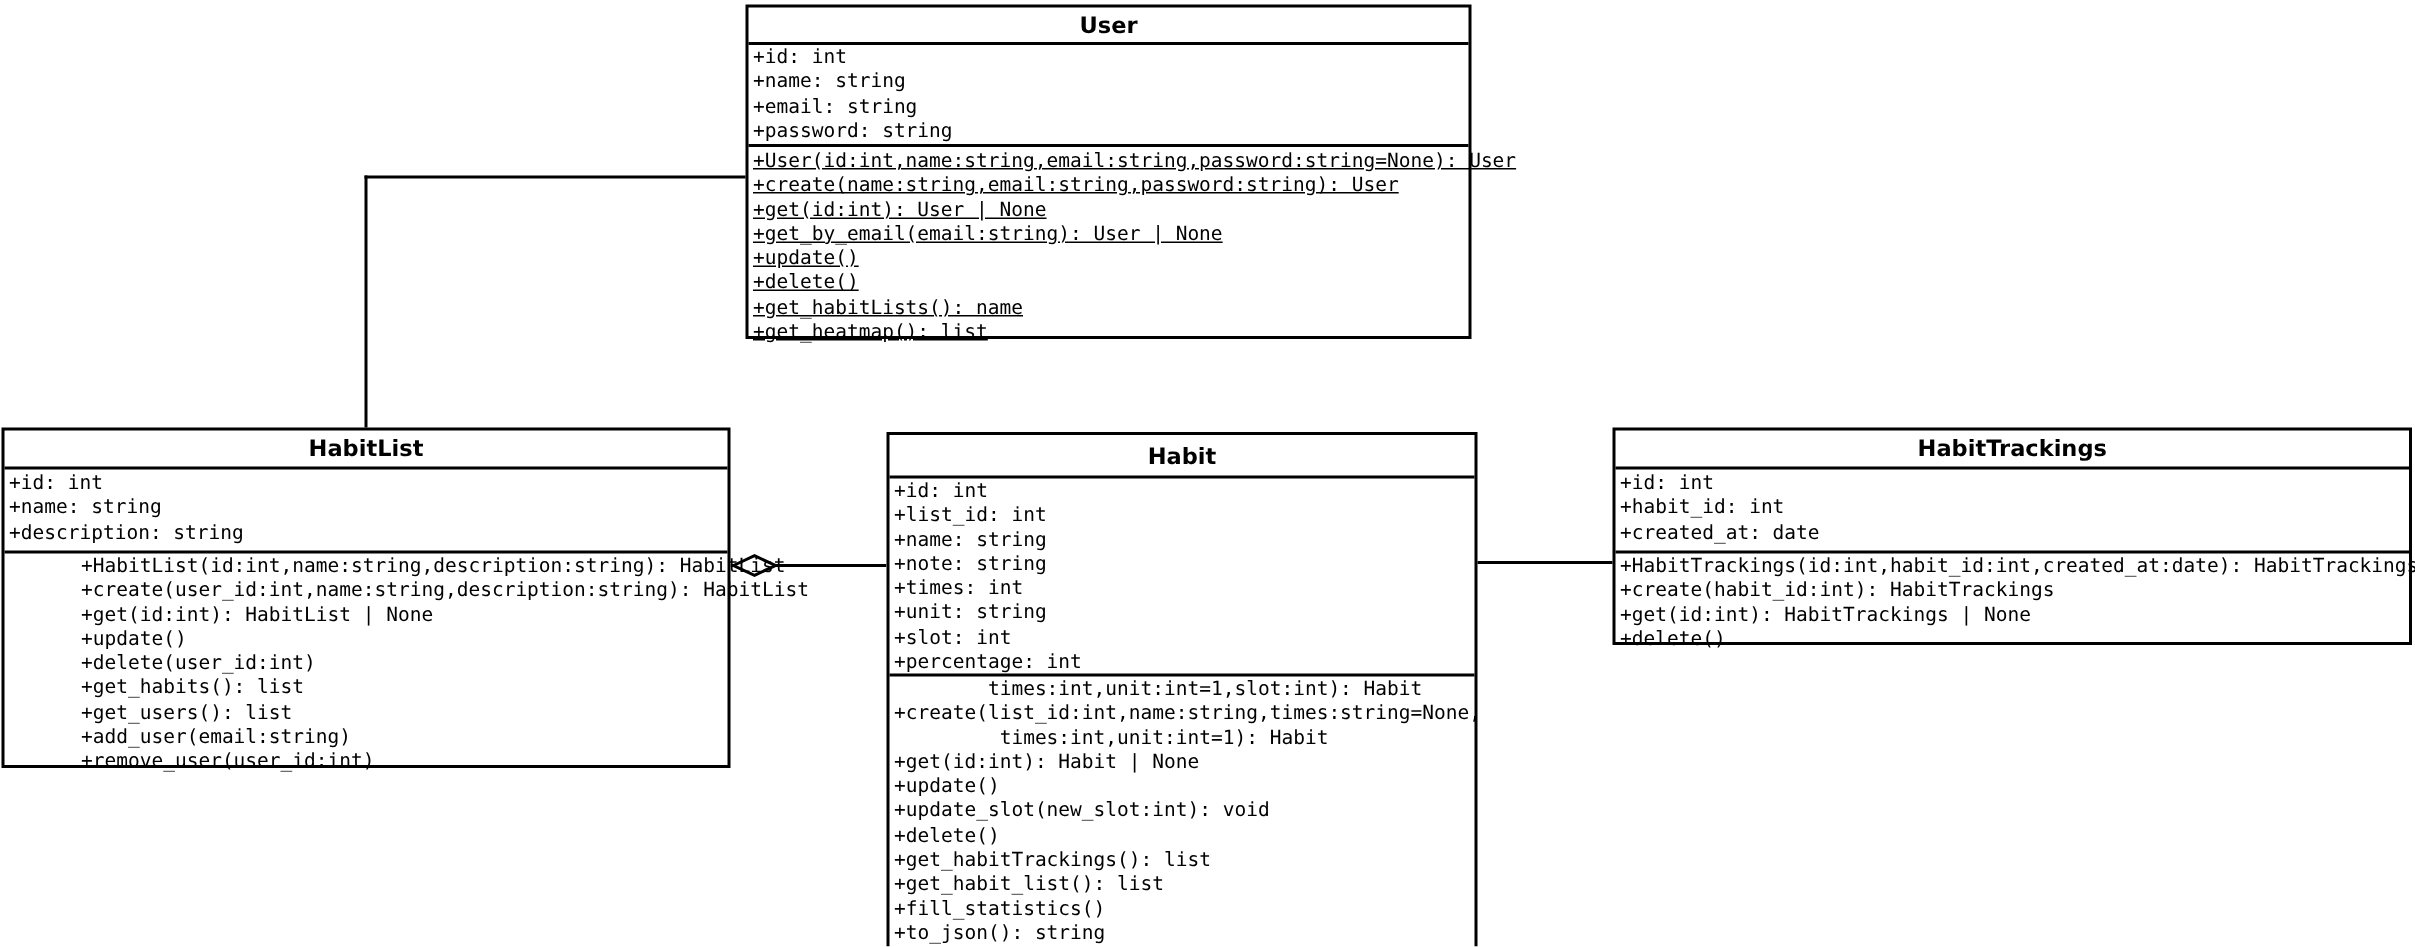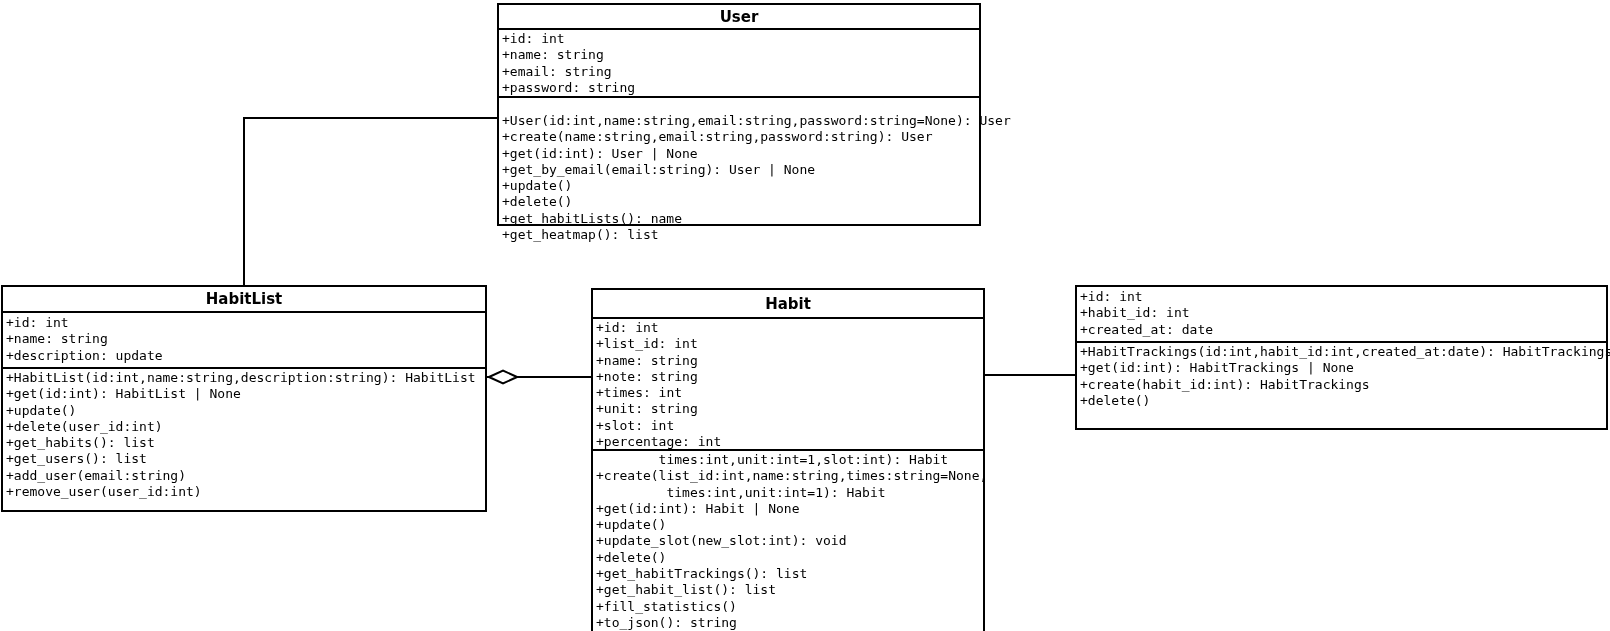--- a/index.html
+++ b/index.html
@@ -79,41 +79,42 @@
   <div class="connector" style="left:983px; top:374px; width:94px; height:2px;"></div>
 
   <div class="uml-class" style="left:497px; top:3px; width:484px; height:223px;">
     <div class="uml-title" style="height:23px;">User</div>
     <div class="uml-section" style="height:65px; padding-top:1px;">
         <div class="uml-row">+id: int</div>
         <div class="uml-row">+name: string</div>
         <div class="uml-row">+email: string</div>
         <div class="uml-row">+password: string</div>
       </div>
-    <div class="uml-section last" style="padding-top:15px;">
+    <div class="uml-section last" style="padding-top:2px;text-decoration:underline;">
         <div class="uml-row">+User(id:int,name:string,email:string,password:string=None): User</div>
         <div class="uml-row">+create(name:string,email:string,password:string): User</div>
         <div class="uml-row">+get(id:int): User | None</div>
         <div class="uml-row">+get_by_email(email:string): User | None</div>
         <div class="uml-row">+update()</div>
         <div class="uml-row">+delete()</div>
         <div class="uml-row">+get_habitLists(): name</div>
         <div class="uml-row">+get_heatmap(): list</div>
       </div>
   </div>
 
   <div class="uml-class" style="left:1px; top:285px; width:486px; height:227px;">
     <div class="uml-title" style="height:24px;">HabitList</div>
     <div class="uml-section" style="height:52px; padding-top:2px;">
         <div class="uml-row">+id: int</div>
         <div class="uml-row">+name: string</div>
-        <div class="uml-row">+description: update</div>
+        <div class="uml-row">+description: string</div>
       </div>
-    <div class="uml-section last" style="padding-top:1px;">
+    <div class="uml-section last" style="padding-top:1px;padding-left:48px;">
         <div class="uml-row">+HabitList(id:int,name:string,description:string): HabitList</div>
+        <div class="uml-row">+create(user_id:int,name:string,description:string): HabitList</div>
         <div class="uml-row">+get(id:int): HabitList | None</div>
         <div class="uml-row">+update()</div>
         <div class="uml-row">+delete(user_id:int)</div>
         <div class="uml-row">+get_habits(): list</div>
         <div class="uml-row">+get_users(): list</div>
         <div class="uml-row">+add_user(email:string)</div>
         <div class="uml-row">+remove_user(user_id:int)</div>
       </div>
   </div>
 
@@ -138,26 +139,27 @@
         <div class="uml-row">+update_slot(new_slot:int): void</div>
         <div class="uml-row">+delete()</div>
         <div class="uml-row">+get_habitTrackings(): list</div>
         <div class="uml-row">+get_habit_list(): list</div>
         <div class="uml-row">+fill_statistics()</div>
         <div class="uml-row">+to_json(): string</div>
       </div>
   </div>
 
   <div class="uml-class" style="left:1075px; top:285px; width:533px; height:145px;">
+    <div class="uml-title" style="height:24px;">HabitTrackings</div>
     <div class="uml-section" style="height:52px; padding-top:2px;">
         <div class="uml-row">+id: int</div>
         <div class="uml-row">+habit_id: int</div>
         <div class="uml-row">+created_at: date</div>
       </div>
     <div class="uml-section last" style="padding-top:1px;">
         <div class="uml-row">+HabitTrackings(id:int,habit_id:int,created_at:date): HabitTrackings</div>
+        <div class="uml-row">+create(habit_id:int): HabitTrackings</div>
         <div class="uml-row">+get(id:int): HabitTrackings | None</div>
-        <div class="uml-row">+create(habit_id:int): HabitTrackings</div>
         <div class="uml-row">+delete()</div>
       </div>
   </div>
 
 </div>
 
 </body></html>

